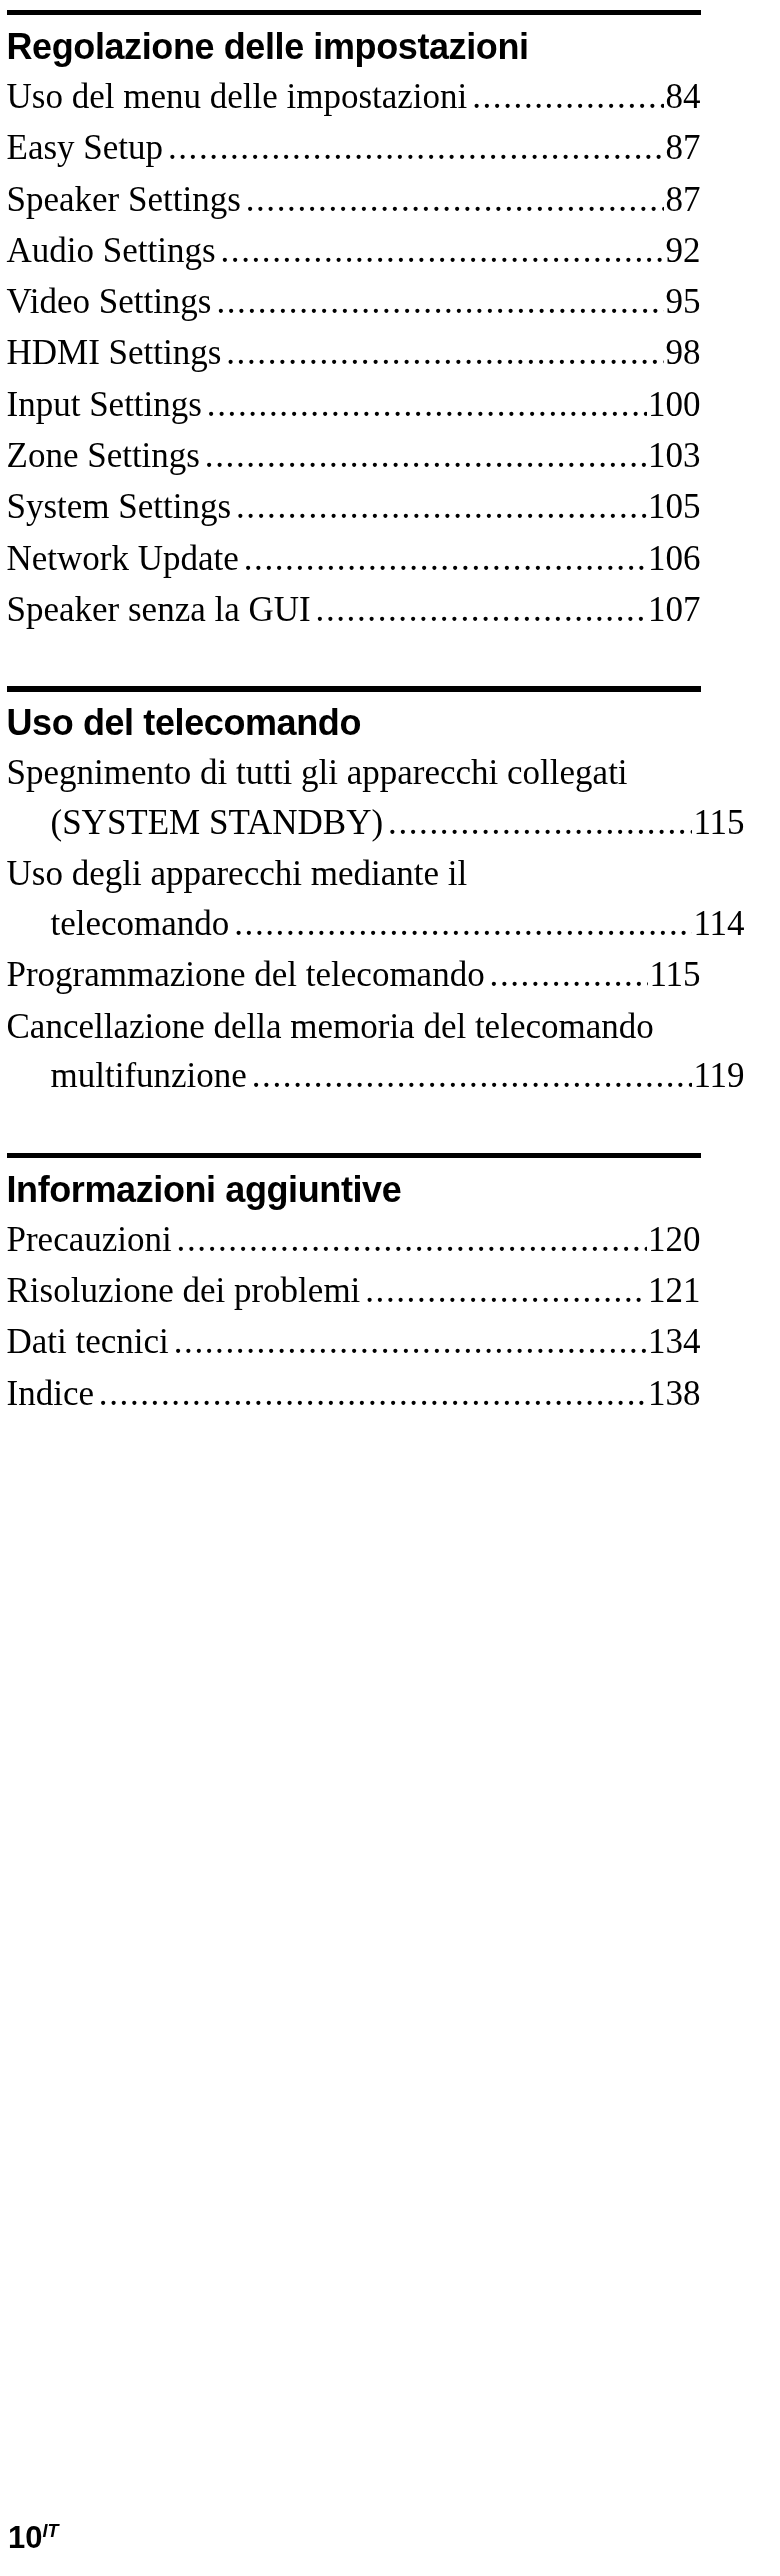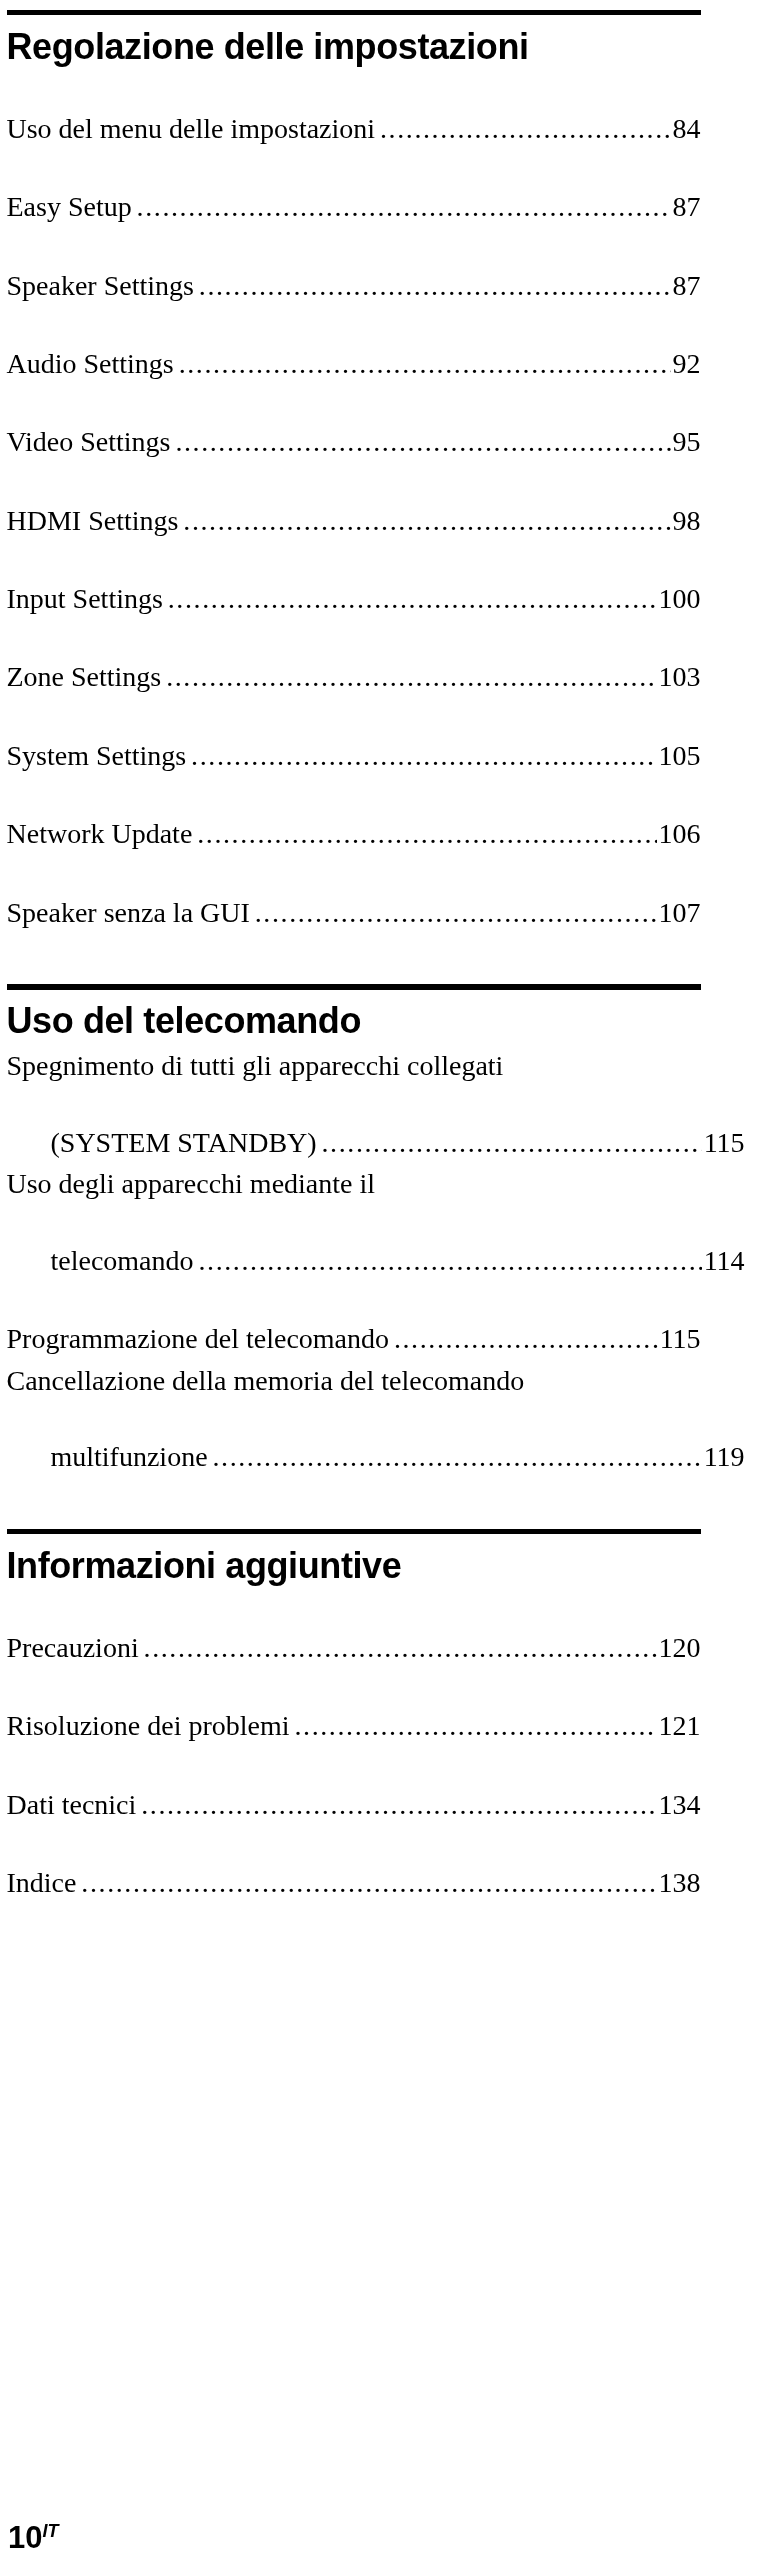--- a/index.html
+++ b/index.html
@@ -47,21 +47,21 @@
   .section-block { margin: 0; }
   .section-block.first { padding-top: 9.8px; }
 
   
   .toc-list {
     margin: 0;
     padding: 0;
     list-style: none;
   }
   .toc-entry {
-    font-size: 28px;
+    font-size: 35px;
     line-height: 1.42;
     color: #000000;
     margin: 0 0 1.6px 0;
   }
   .toc-line {
     display: flex;
     align-items: baseline;
     width: 100%;
   }
   .toc-line.indented { padding-left: 44px; }
@@ -78,21 +78,20 @@
     margin: 0 1.6px 0 4.9px;
     min-width: 11.4px;
   }
   .toc-leader::before {
     content: "........................................................................................................";
   }
   .toc-page {
     flex: 0 0 auto;
     white-space: pre;
     text-align: left;
-    margin-top: 37px;
   }
 
   
   .toc-line.plain .toc-label { flex: 1 1 auto; }
 
   
   .gap-before-section { height: 50px; }
 
   
   .footer {

